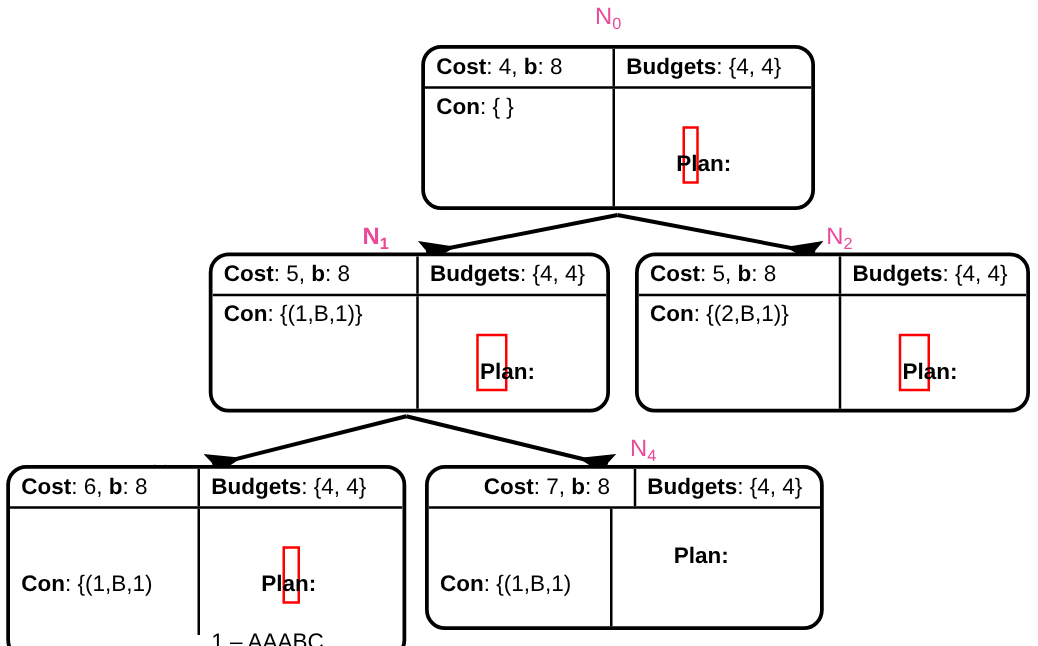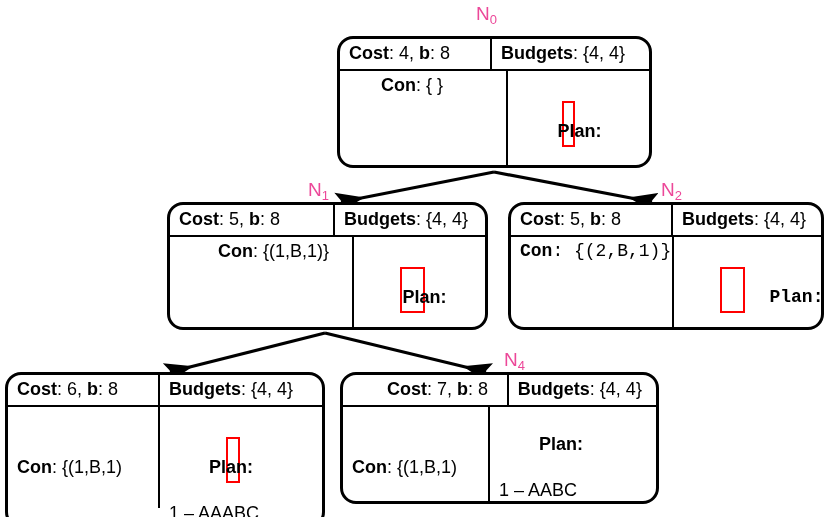--- a/index.html
+++ b/index.html
@@ -110,59 +110,59 @@
   </svg>
 
   <div class="node-label" style="left:476px; top:4px;">
     <span>N</span><sub>0</sub>
   </div>
   <div class="node" style="left:337px; top:36px; width:315px; height:132px;">
     <div class="row row-top">
       <div class="cell cell-left" style="width:153px;"><b>Cost</b><span>: 4, </span><b>b</b><span>: 8</span></div>
       <div class="cell" style="width:158px;"><b>Budgets</b><span>: {4, 4}</span></div>
     </div>
-    <div class="row" style="height:101px;padding-left:32px;">
+    <div class="row" style="height:101px;">
       <div class="cell cell-left" style="width:153px;"><span class="con-line"><b>Con</b><span>: { }</span></span></div>
       <div class="cell" style="width:158px; position:relative;">
         <div class="hl" style="left:54px; top:30px; width:13px; height:46px;"></div>
         <b class="plan-line">Plan:</b>
         <div class="plan-line">1 – ABC</div>
         
       </div>
     </div>
   </div>
 
-  <div class="node-label" style="left:308px; top:180px;">
+  <div class="node-label" style="left:290px; top:180px;font-weight:bold;">
     <span>N</span><sub>1</sub>
   </div>
   <div class="node" style="left:167px; top:202px; width:321px; height:128px;">
     <div class="row row-top">
       <div class="cell cell-left" style="width:166px;"><b>Cost</b><span>: 5, </span><b>b</b><span>: 8</span></div>
       <div class="cell" style="width:151px;"><b>Budgets</b><span>: {4, 4}</span></div>
     </div>
     <div class="row" style="height:97px;">
-      <div class="cell cell-left" style="width:166px;margin-left:39px;"><span class="con-line"><b>Con</b><span>: {(1,B,1)}</span></span></div>
+      <div class="cell cell-left" style="width:166px;"><span class="con-line"><b>Con</b><span>: {(1,B,1)}</span></span></div>
       <div class="cell" style="width:151px; position:relative;">
         <div class="hl" style="left:46px; top:30px; width:25px; height:46px;"></div>
         <b class="plan-line">Plan:</b>
         
         
       </div>
     </div>
   </div>
 
   <div class="node-label" style="left:661px; top:180px;">
     <span>N</span><sub>2</sub>
   </div>
   <div class="node" style="left:508px; top:202px; width:316px; height:128px;">
     <div class="row row-top">
       <div class="cell cell-left" style="width:163px;"><b>Cost</b><span>: 5, </span><b>b</b><span>: 8</span></div>
       <div class="cell" style="width:149px;"><b>Budgets</b><span>: {4, 4}</span></div>
     </div>
-    <div class="row" style="height:97px;font-family:Liberation Mono, monospace;">
+    <div class="row" style="height:97px;">
       <div class="cell cell-left" style="width:163px;"><span class="con-line"><b>Con</b><span>: {(2,B,1)}</span></span></div>
       <div class="cell" style="width:149px; position:relative;">
         <div class="hl" style="left:46px; top:30px; width:25px; height:46px;"></div>
         <b class="plan-line">Plan:</b>
         
         
       </div>
     </div>
   </div>
 
@@ -196,19 +196,18 @@
       <div class="cell cell-left" style="width:147px;margin-left:35px;"><b>Cost</b><span>: 7, </span><b>b</b><span>: 8</span></div>
       <div class="cell" style="width:166px;"><b>Budgets</b><span>: {4, 4}</span></div>
     </div>
     <div class="row" style="height:101px;">
       <div class="cell cell-left" style="width:147px;">
         <div class="con-line"><b>Con</b><span>: {(1,B,1)</span></div>
         
       </div>
       <div class="cell" style="width:166px; position:relative;">
         <b class="plan-line">Plan:</b>
-        <div class="plan-line">1 – AABC</div>
         
       </div>
     </div>
   </div>
 
 </div>
 
 </body></html>

